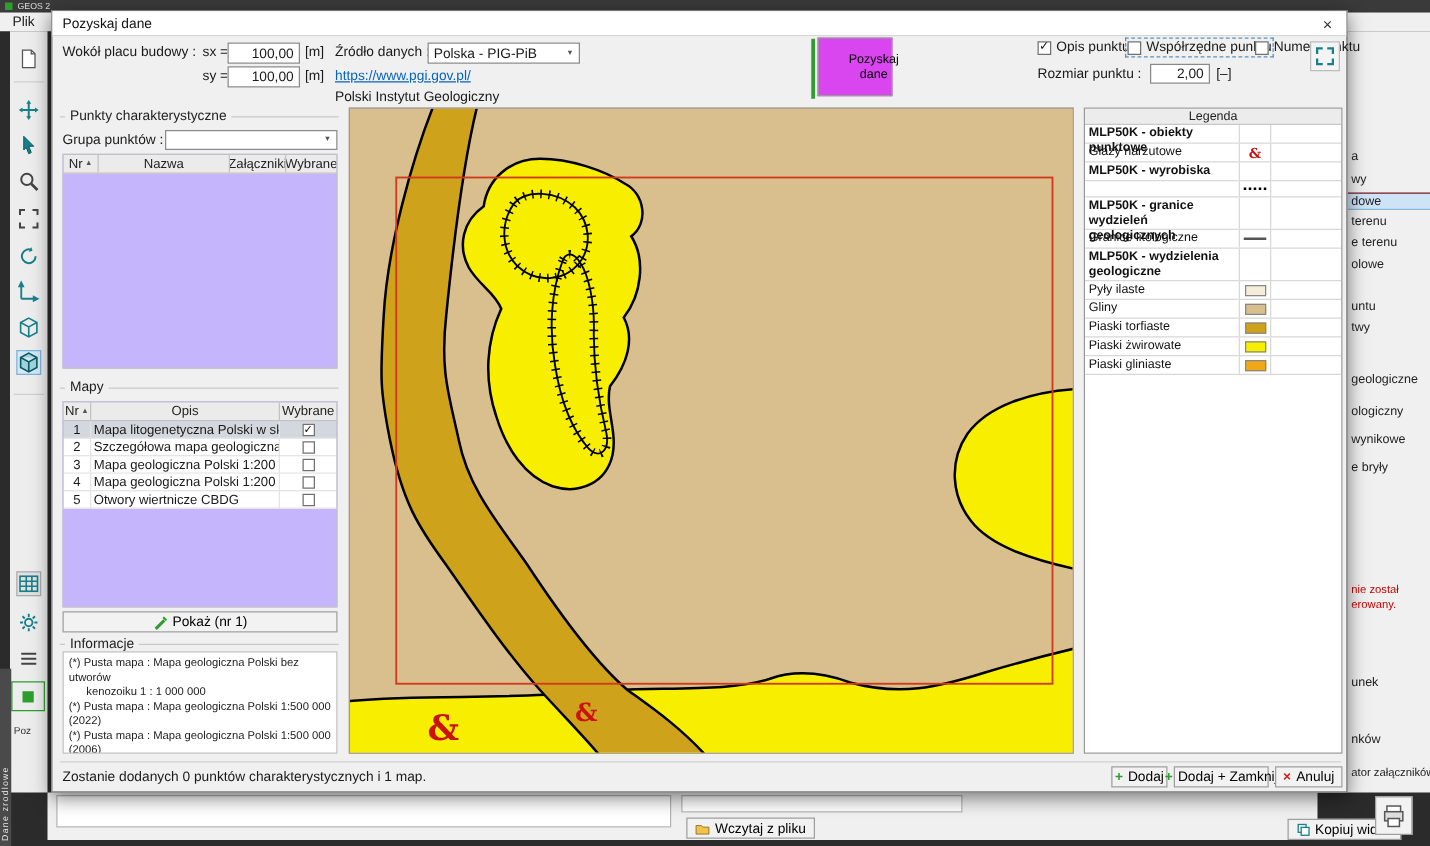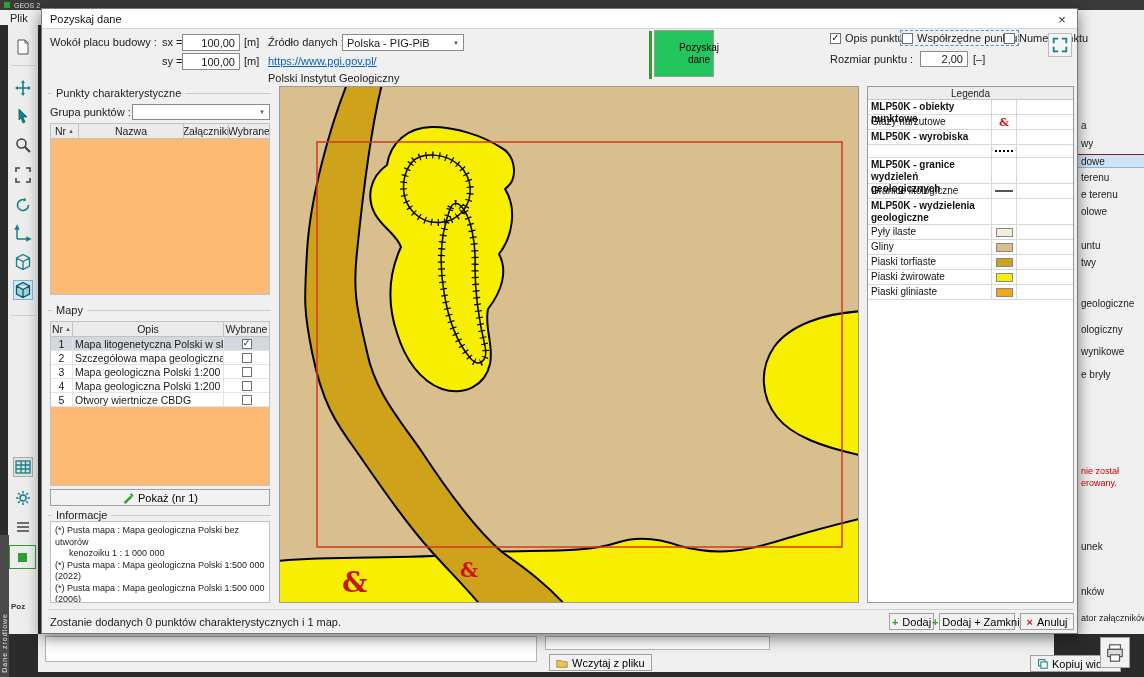--- a/index.html
+++ b/index.html
@@ -11,21 +11,21 @@
 .titlebar .wt{font-size:7px;color:#dcdcdc;}
 .menubar{left:0;top:10px;width:1144px;height:15px;background:#f0f0f0;display:flex;align-items:center;gap:14px;padding-left:10px;font-size:11px;color:#222;}
 .left-toolbar{left:8px;top:25px;width:30px;height:609px;background:#ededed;}
 .tool{position:absolute;left:5px;width:20px;height:20px;display:flex;align-items:center;justify-content:center;}
 .tool svg{width:18px;height:18px;}
 .tool.sel{background:#d5e8f7;border:1px solid #7fb2d9;}
 .tool.boxed{background:#e2e2e2;border:1px solid #aaa;}
 .tb-sep{position:absolute;left:3px;width:24px;height:1px;background:#cfcfcf;}
 .frag-box{position:absolute;left:1px;top:520px;width:27px;height:24px;border:1px solid #2e9e2e;display:flex;align-items:center;justify-content:center;}
 .frag-box i{width:9px;height:9px;background:#2e9e2e;display:block;}
-.frag-txt{position:absolute;left:3px;top:577px;font-size:8px;color:#333;font-weight:bold;}
+.frag-txt{position:absolute;left:3px;top:555px;font-size:8px;color:#333;}
 .vtab{left:0;top:535px;width:9px;height:142px;background:#4a4a4a;display:flex;align-items:flex-end;justify-content:center;padding-bottom:4px;}
 .vtab span{writing-mode:vertical-rl;transform:rotate(180deg);font-size:7px;color:#e6e6e6;letter-spacing:1px;}
 .right-bg{left:1078px;top:25px;width:66px;height:609px;background:#f0f0f0;overflow:hidden;}
 .rp-item{position:absolute;left:3px;font-size:10px;color:#222;white-space:nowrap;height:14px;line-height:14px;}
 .rp-item.sel{left:0;width:66px;background:#cfe3f7;border-top:1px solid #7f1d1d;border-bottom:1px solid #88b8d8;padding-left:3px;}
 .rp-warn{position:absolute;left:3px;font-size:9px;color:#cc0000;white-space:nowrap;}
 .bottom-strip{left:38px;top:634px;width:1016px;height:38px;background:#f0f0f0;}
 .wpanel{position:absolute;background:#fff;border:1px solid #b4b4b4;}
 .btn{display:inline-flex;align-items:center;justify-content:center;gap:4px;background:#f2f2f2;border:1px solid #a0a0a0;font-size:11px;cursor:default;white-space:nowrap;}
 .btn .g{color:#2e9e2e;font-weight:bold;}
@@ -39,21 +39,21 @@
 .combo{position:absolute;background:#fff;border:1px solid #8a8a8a;font-size:11px;display:flex;align-items:center;padding:0 4px;text-align:right;}
 .combo .arr{margin-left:auto;font-size:6px;color:#555;}
 .link{color:#0563c1;text-decoration:underline;}
 .vsep{position:absolute;width:3px;background:#2e9e2e;}
 .cbrow{display:flex;align-items:center;gap:4px;font-size:11px;white-space:nowrap;}
 .cb{width:11px;height:11px;background:#fff;border:1px solid #707070;display:inline-flex;align-items:center;justify-content:center;font-size:10px;line-height:1;color:#111;}
 .focus{outline:1px dashed #5a8fbf;outline-offset:1px;}
 .grp{position:absolute;display:flex;align-items:center;gap:4px;font-size:11px;color:#222;}
 .grp::after{content:"";flex:1;height:1px;background:#c9c9c9;}
 .grp::before{content:"";width:4px;height:1px;background:#c9c9c9;}
-.tbl{position:absolute;border:1px solid #c2c2c2;background:#fdba74;}
+.tbl{position:absolute;border:1px solid #c2c2c2;background:#c4b5fd;}
 .thead{display:flex;background:#ebebeb;border-bottom:1px solid #c2c2c2;font-size:10.5px;color:#222;}
 .th{display:flex;align-items:center;justify-content:center;gap:2px;height:14px;border-right:1px solid #c2c2c2;overflow:hidden;}
 .th:last-child{border-right:none;}
 .th .sort{font-size:6px;color:#555;}
 .trow{display:flex;height:14px;font-size:10.5px;align-items:center;border-bottom:1px solid #e4e4e4;background:#fff;}
 .trow.sel{background:#d2d8dd;}
 .td{height:14px;line-height:14px;border-right:1px solid #e4e4e4;overflow:hidden;white-space:nowrap;padding:0 2px;}
 .td:last-child{border-right:none;}
 .td.c{display:flex;align-items:center;justify-content:center;padding:0;}
 .cb.sm{width:10px;height:10px;font-size:9px;}
@@ -66,21 +66,21 @@
 .lg-lab{width:124px;padding:1px 3px;border-right:1px solid #d8d8d8;line-height:12px;}
 .lg-lab.b{font-weight:bold;}
 .lg-sym{width:25px;border-right:1px solid #d8d8d8;display:flex;align-items:center;justify-content:center;}
 .lg-rest{flex:1;}
 .swatch{width:17px;height:9px;border:1px solid #888;}
 .amp{color:#cc1111;font-weight:bold;font-family:"DejaVu Serif",serif;font-size:11px;}
 .hatchline{width:18px;border-bottom:2px dotted #000;}
 .litline{width:18px;border-bottom:2px solid #555;}
 .ftr-sep{position:absolute;left:6px;width:1025px;height:1px;background:#d0d0d0;}
 .status{position:absolute;font-size:11px;color:#1a1a1a;white-space:nowrap;}
-.acq-btn{position:absolute;display:flex;align-items:center;gap:20px;background:#22c55e;border:1px solid #9a9a9a;padding:0 4px;}
+.acq-btn{position:absolute;display:flex;align-items:center;gap:20px;background:#d946ef;border:1px solid #9a9a9a;padding:0 4px;}
 .acq-btn .txt{font-size:10px;line-height:12px;text-align:center;}
 .xpand{position:absolute;display:flex;align-items:center;justify-content:center;background:#f4f4f4;border:1px solid #bdbdbd;}
 </style>
 </head>
 <body>
 
 <div id="app">
 
   <div class="titlebar abs">
     <span class="logo"></span>

